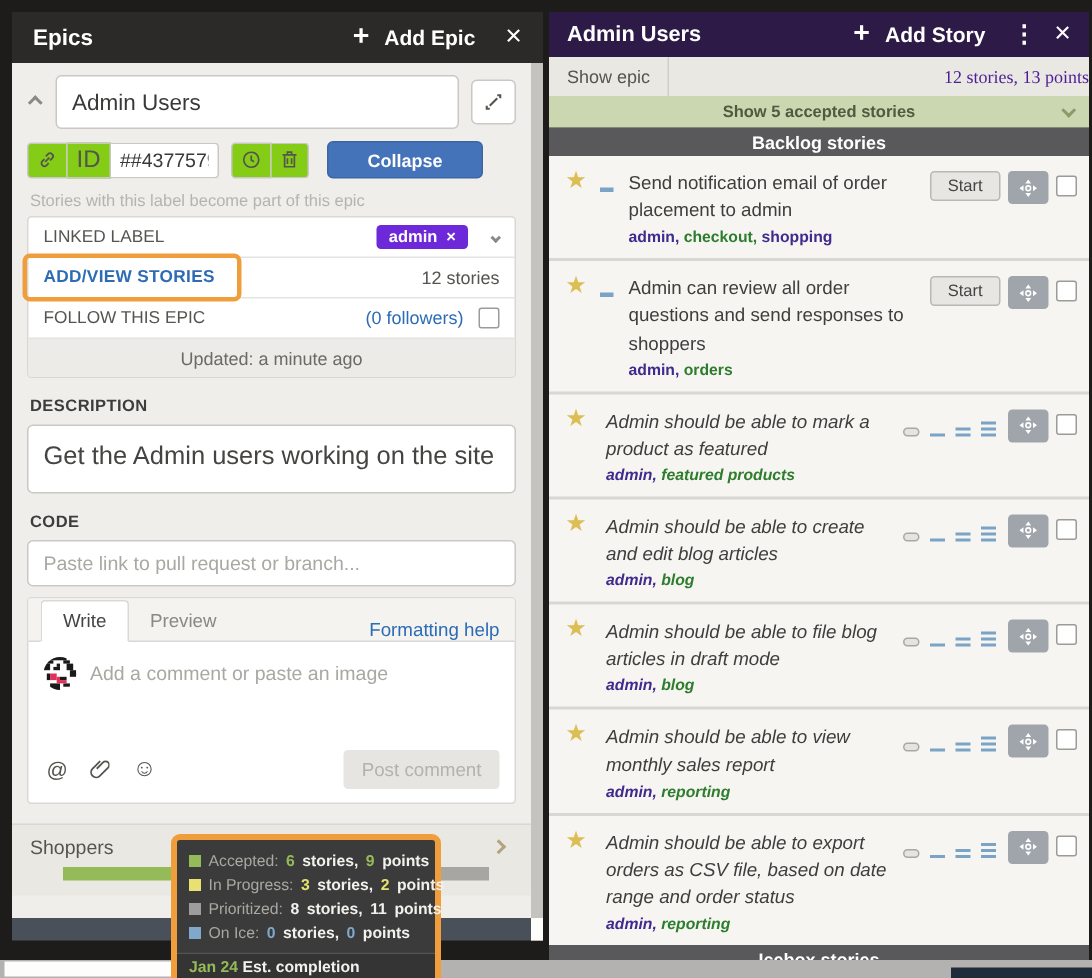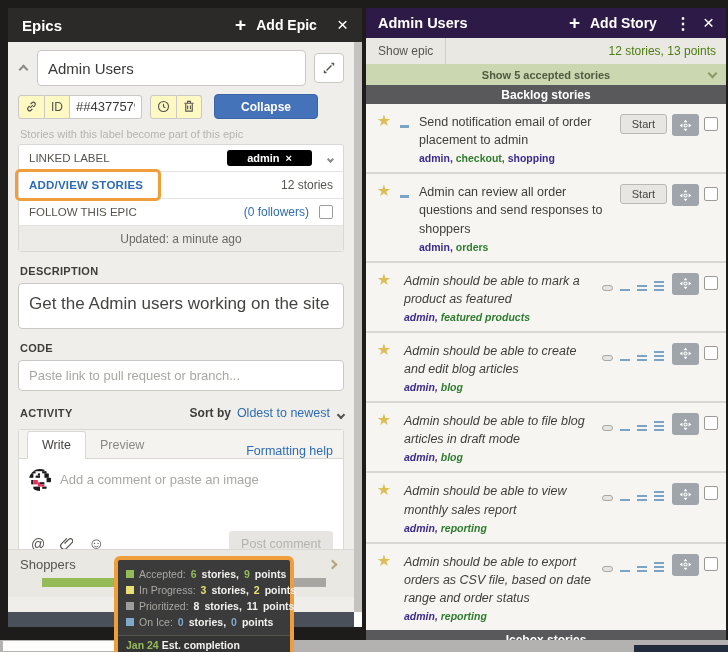--- a/index.html
+++ b/index.html
@@ -47,23 +47,23 @@
     font-family:"Liberation Sans", sans-serif;
   }
   .expand-btn {
     width:30px; height:30px; background:#fff; border:1px solid #C9C8C4; border-radius:4px;
     display:flex; align-items:center; justify-content:center; cursor:pointer;
   }
 
   .toolbar-row { display:flex; align-items:center; margin-top:8px; }
   .btn-group { display:flex; }
   .tb-btn {
-    height:24px; background:#fef9c3; border:1px solid #C9C8C4; border-left-width:0;
+    height:24px; background:#84cc16; border:1px solid #C9C8C4; border-left-width:0;
     display:flex; align-items:center; justify-content:center; padding:0 6px; cursor:pointer;
-    font-size:12px; color:#55544F;
+    font-size:16px; color:#55544F;
   }
   .btn-group .tb-btn:first-child { border-left-width:1px; border-radius:3px 0 0 3px; }
   .btn-group .tb-btn:last-child  { border-radius:0 3px 3px 0; }
   .id-input {
     width:72px; height:24px; border:1px solid #C9C8C4; border-left-width:0;
     font-size:13px; color:#3A3938; padding:0 6px; border-radius:0 3px 3px 0;
     font-family:"Liberation Sans", sans-serif;
   }
   .grp2 { margin-left:8px; }
   .collapse-btn {
@@ -74,22 +74,22 @@
 
   .helper-text { font-size:11px; color:#B5B4AE; margin:9px 0 4px 2px; }
 
   .epic-table { background:#fff; border:1px solid #D9D8D4; border-radius:3px; }
   .et-row {
     min-height:27px; display:flex; align-items:center; padding:0 10px;
     border-bottom:1px solid #E4E3DF; font-size:11.5px; color:#55544F; position:relative;
   }
   .et-row:last-child { border-bottom:none; }
   .label-chip {
-    background:#000000; color:#fff; font-size:11px; font-weight:bold;
-    border-radius:3px; padding:2px 20px; display:flex; gap:6px; align-items:center; cursor:pointer;
+    background:#6d28d9; color:#fff; font-size:11px; font-weight:bold;
+    border-radius:3px; padding:2px 8px; display:flex; gap:6px; align-items:center; cursor:pointer;
   }
   .chip-x { font-weight:bold; cursor:pointer; }
   .caret-sm { margin-left:16px; }
   .addview-link { color:#2D6CB5; font-weight:bold; font-size:11.5px; letter-spacing:.2px; cursor:pointer; }
   .hl-box {
     position:absolute; left:-4px; top:-3px; width:146px; height:32px;
     border:3px solid #F09D3C; border-radius:5px; pointer-events:none; z-index:5;
   }
   .followers-link { color:#2D6CB5; font-size:12px; margin-right:10px; }
   .checkbox { width:14px; height:14px; background:#fff; border:1px solid #9C9B97; border-radius:2px; cursor:pointer; }
@@ -174,21 +174,21 @@
   .rp-header {
     height:30px; background:#2E1A47; color:#fff;
     display:flex; align-items:center; padding:0 12px; gap:10px;
   }
   .rp-title { font-size:14.5px; font-weight:bold; }
   .kebab { font-size:16px; font-weight:bold; margin-left:8px; cursor:pointer; }
   .rp-subbar {
     height:26px; background:#E9E8E3; display:flex; align-items:center; font-size:12px; color:#55544F;
   }
   .show-epic { padding:0 12px; border-right:1px solid #D0CFC9; height:100%; display:flex; align-items:center; cursor:pointer; }
-  .rp-summary { margin-left:auto; padding-right:10px; color:#4d7c0f; }
+  .rp-summary { margin-left:auto; padding-right:0; color:#4c1d95;font-family:Liberation Serif, serif; }
   .accepted-bar {
     height:21px; background:#CBD7B0; display:flex; align-items:center; position:relative; cursor:pointer;
   }
   .accepted-label { flex:1; text-align:center; font-size:11px; font-weight:bold; color:#4F5A40; }
   .accepted-chev { position:absolute; right:10px; top:6px; border-color:#8A9A6A; }
   .section-bar {
     height:19px; background:#59585A; color:#fff; font-size:12px; font-weight:bold;
     display:flex; align-items:center; justify-content:center;
   }
   .story-list { background:#D8D7D3; }
@@ -323,27 +323,20 @@
         <span>Updated: a minute ago</span>
       </div>
     </div>
 
     <div class="sec-head">DESCRIPTION</div>
     <div class="desc-box">Get the Admin users working on the site</div>
 
     <div class="sec-head">CODE</div>
     <input class="code-input" placeholder="Paste link to pull request or branch..." style="">
 
-    <div class="activity-head">
-      <span class="sec-head" style="margin:0 0 0 2px;">ACTIVITY</span>
-      <span class="spacer"></span>
-      <span class="sortby">Sort by</span>
-      <span class="sort-link">Oldest to newest</span>
-      <span class="sort-caret"><span class="chev chev-down" style="border-color:#55544F;width:6px;height:6px;"></span></span>
-    </div>
 
     <div class="activity-card">
       <div class="tabs-row">
         <span class="tab active">Write</span>
         <span class="tab">Preview</span>
         <span class="fmt-help">Formatting help</span>
       </div>
       <div class="comment-area">
         <span class="avatar">
           <svg width="22" height="22" viewBox="0 0 10 10">

